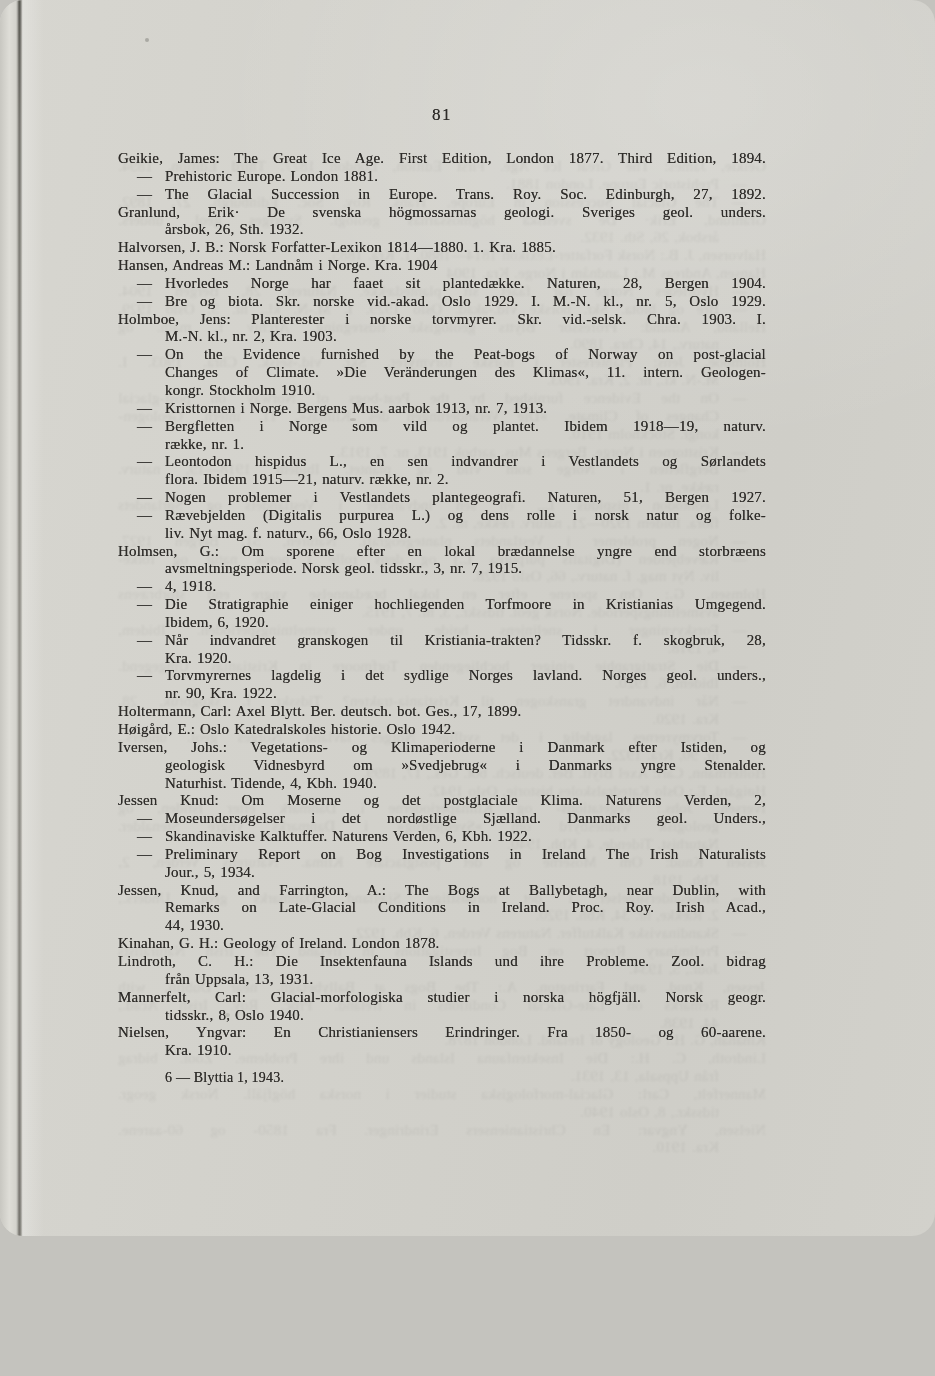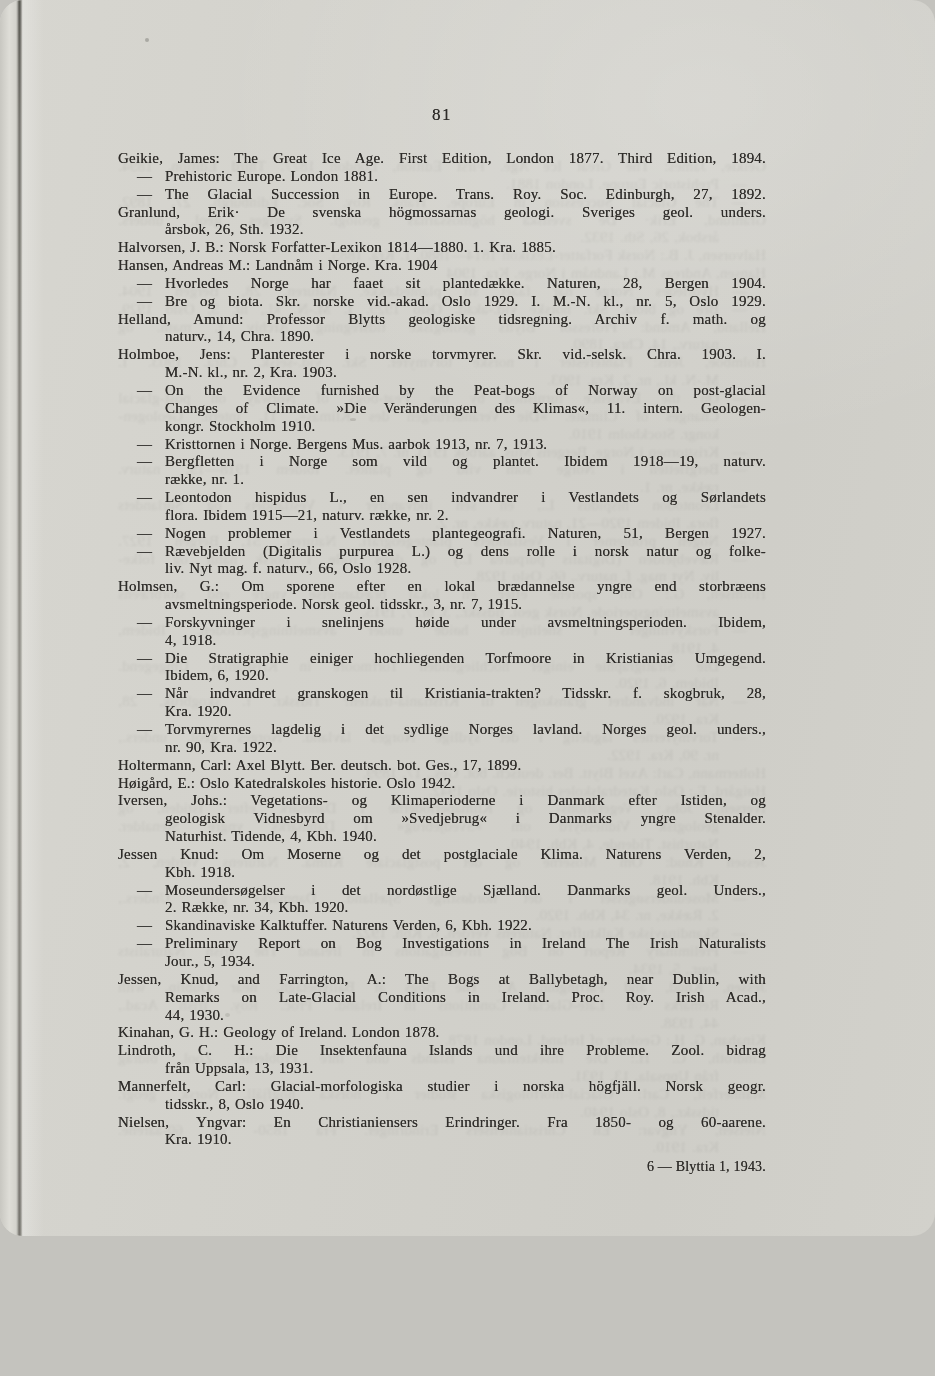--- a/index.html
+++ b/index.html
@@ -57,21 +57,20 @@
   .dash-mark {
     position:absolute; left:19px; top:0;
     font-size:15px; line-height:17.85px;
     text-shadow:0 0 0.5px rgba(46,44,41,0.8);
   }
 
   .footer {
     margin-top:9px; padding-left:47px;
     font-size:14px; line-height:18px; letter-spacing:0.2px;
     text-shadow:0 0 0.4px rgba(46,44,41,0.8);
-    text-align:right;
   }
 
   
   .bleed {
     position:absolute; left:118px; top:158px; width:648px;
     transform:scaleX(-1);
     filter:blur(1.3px);
     opacity:0.085;
     color:#3c3b37;
     pointer-events:none;
@@ -264,24 +263,20 @@
         </div>
         <div class="entry dash">
           <span class="dash-mark">—</span>
           <div class="line first just">Hvorledes Norge har faaet sit plantedække. Naturen, 28, Bergen 1904.</div>
         </div>
         <div class="entry dash">
           <span class="dash-mark">—</span>
           <div class="line first just">Bre og biota. Skr. norske vid.-akad. Oslo 1929. I. M.-N. kl., nr. 5, Oslo 1929.</div>
         </div>
         <div class="entry author">
-          <div class="line first just">Helland, Amund: Professor Blytts geologiske tidsregning. Archiv f. math. og</div>
-          <div class="line cont nat">naturv., 14, Chra. 1890.</div>
-        </div>
-        <div class="entry author">
           <div class="line first just">Holmboe, Jens: Planterester i norske torvmyrer. Skr. vid.-selsk. Chra. 1903. I.</div>
           <div class="line cont nat">M.-N. kl., nr. 2, Kra. 1903.</div>
         </div>
         <div class="entry dash">
           <span class="dash-mark">—</span>
           <div class="line first just">On the Evidence furnished by the Peat-bogs of Norway on post-glacial</div>
           <div class="line cont just">Changes of Climate. »Die Veränderungen des Klimas«, 11. intern. Geologen-</div>
           <div class="line cont nat">kongr. Stockholm 1910.</div>
         </div>
         <div class="entry dash">
@@ -306,21 +301,20 @@
           <span class="dash-mark">—</span>
           <div class="line first just">Rævebjelden (Digitalis purpurea L.) og dens rolle i norsk natur og folke-</div>
           <div class="line cont nat">liv. Nyt mag. f. naturv., 66, Oslo 1928.</div>
         </div>
         <div class="entry author">
           <div class="line first just">Holmsen, G.: Om sporene efter en lokal brædannelse yngre end storbræens</div>
           <div class="line cont nat">avsmeltningsperiode. Norsk geol. tidsskr., 3, nr. 7, 1915.</div>
         </div>
         <div class="entry dash">
           <span class="dash-mark">—</span>
-          <div class="line first just">Forskyvninger i snelinjens høide under avsmeltningsperioden. Ibidem,</div>
           <div class="line cont nat">4, 1918.</div>
         </div>
         <div class="entry dash">
           <span class="dash-mark">—</span>
           <div class="line first just">Die Stratigraphie einiger hochliegenden Torfmoore in Kristianias Umgegend.</div>
           <div class="line cont nat">Ibidem, 6, 1920.</div>
         </div>
         <div class="entry dash">
           <span class="dash-mark">—</span>
           <div class="line first just">Når indvandret granskogen til Kristiania-trakten? Tidsskr. f. skogbruk, 28,</div>
@@ -337,26 +331,24 @@
         <div class="entry author">
           <div class="line first nat">Høigård, E.: Oslo Katedralskoles historie. Oslo 1942.</div>
         </div>
         <div class="entry author">
           <div class="line first just">Iversen, Johs.: Vegetations- og Klimaperioderne i Danmark efter Istiden, og</div>
           <div class="line cont just">geologisk Vidnesbyrd om »Svedjebrug« i Danmarks yngre Stenalder.</div>
           <div class="line cont nat">Naturhist. Tidende, 4, Kbh. 1940.</div>
         </div>
         <div class="entry author">
           <div class="line first just">Jessen Knud: Om Moserne og det postglaciale Klima. Naturens Verden, 2,</div>
-          <div class="line cont nat">Kbh. 1918.</div>
         </div>
         <div class="entry dash">
           <span class="dash-mark">—</span>
           <div class="line first just">Moseundersøgelser i det nordøstlige Sjælland. Danmarks geol. Unders.,</div>
-          <div class="line cont nat">2. Række, nr. 34, Kbh. 1920.</div>
         </div>
         <div class="entry dash">
           <span class="dash-mark">—</span>
           <div class="line first nat">Skandinaviske Kalktuffer. Naturens Verden, 6, Kbh. 1922.</div>
         </div>
         <div class="entry dash">
           <span class="dash-mark">—</span>
           <div class="line first just">Preliminary Report on Bog Investigations in Ireland  The Irish Naturalists</div>
           <div class="line cont nat">Jour., 5, 1934.</div>
         </div>

